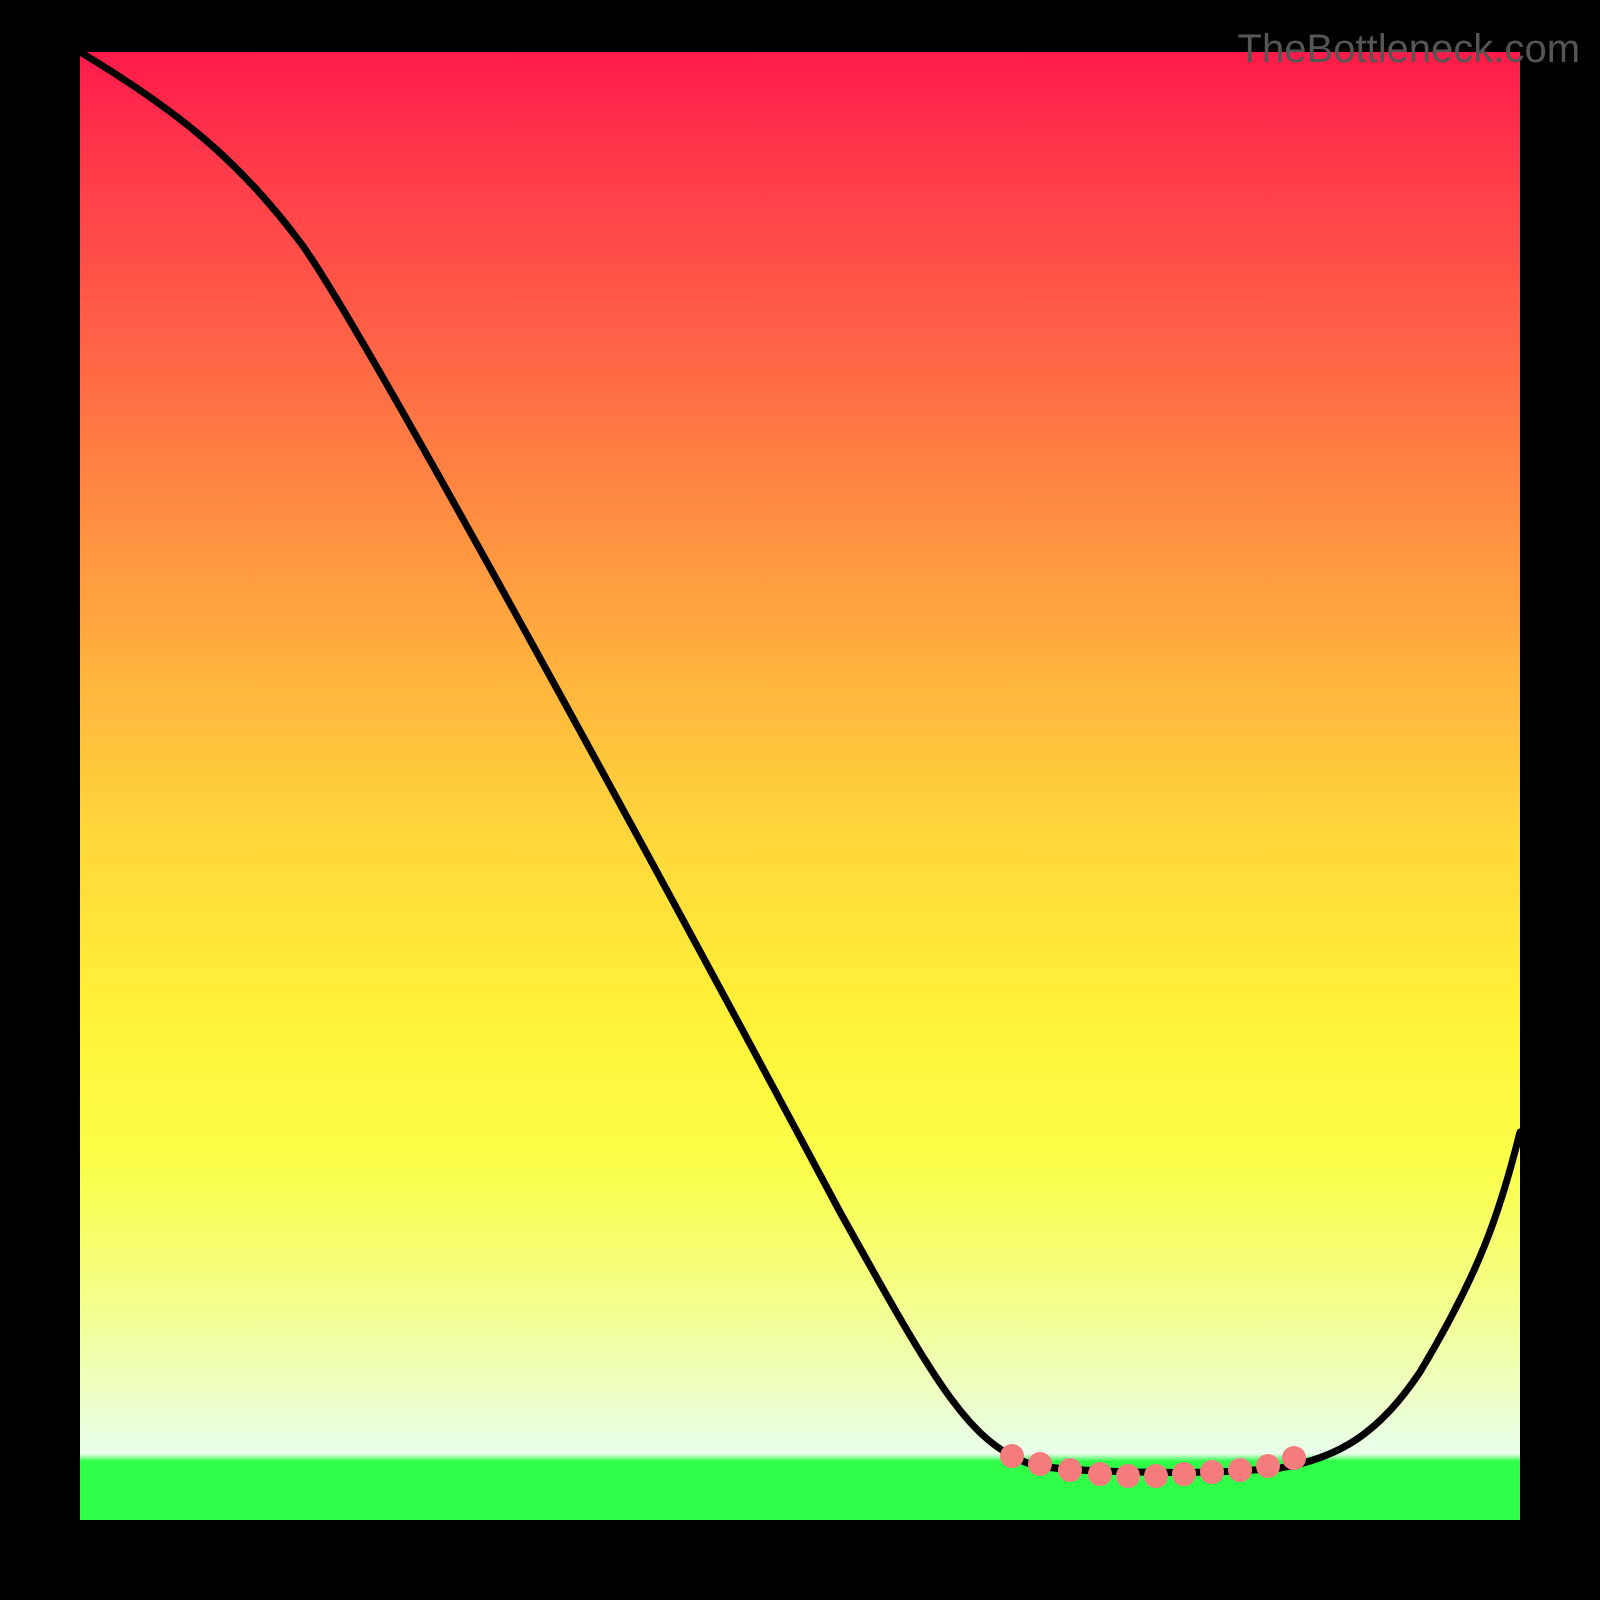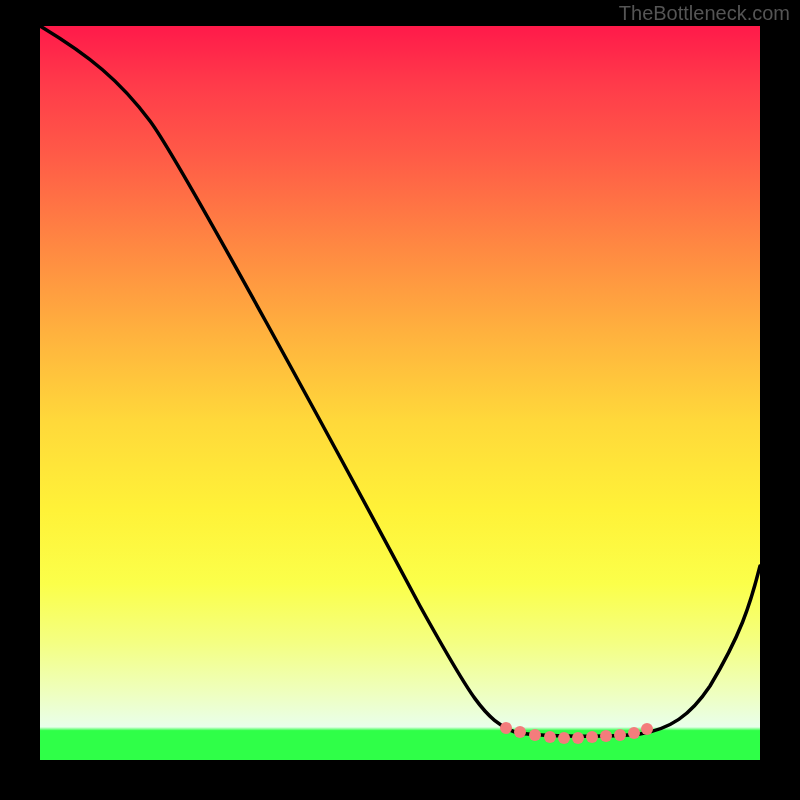--- a/index.html
+++ b/index.html
@@ -12,21 +12,21 @@
     font-family: Arial, sans-serif;
   }
   .container {
     width: 800px;
     height: 800px;
     position: relative;
     background: #000;
   }
   .watermark {
     position: absolute;
-    top: 2px;
+    top: 14px;
     right: 10px;
     color: #555;
     font-size: 20px;
     font-weight: 500;
     z-index: 10;
   }
   .plot-area {
     position: absolute;
     left: 40px;
     top: 26px;

